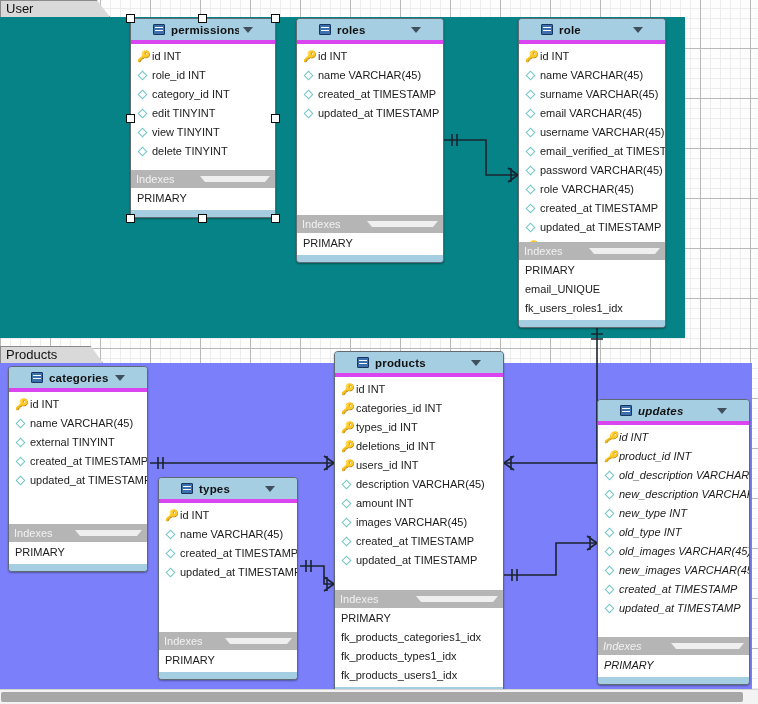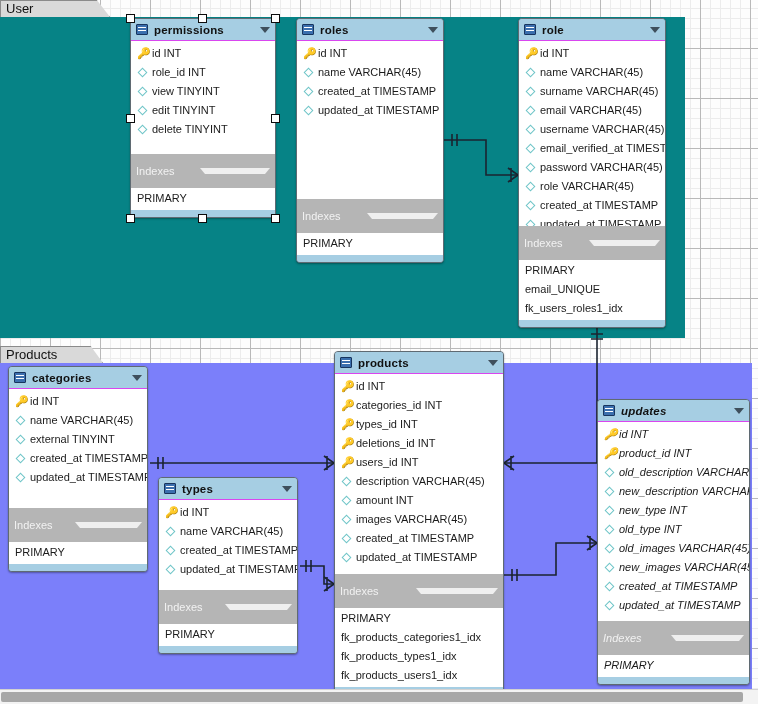--- a/index.html
+++ b/index.html
@@ -36,22 +36,22 @@
   .tbl{position:absolute;box-sizing:border-box;}
   .tbl-inner{
     position:absolute;left:0;top:0;right:0;bottom:0;
     border:1px solid #5f6a72;border-radius:4px;overflow:hidden;
     background:#a6cee3;
     box-shadow:0 1px 2px rgba(0,0,0,.35);
     display:flex;flex-direction:column;
   }
   .tbl-head{
     height:21px;flex:0 0 21px;background:#a6cee3;
-    display:flex;align-items:center;padding:0 5px;
-    border-bottom:1px solid #d946ef;
+    display:flex;align-items:center;padding:0 22px;
+    border-bottom:4px solid #d946ef;
   }
   .tbl-ico{
     width:12px;height:11px;flex:0 0 12px;margin-right:6px;
     background:#3b6fae;border:1px solid #18355e;
     box-sizing:border-box;position:relative;border-radius:1px;
   }
   .tbl-ico:before,.tbl-ico:after{
     content:"";position:absolute;left:1px;right:1px;height:1px;background:#fff;
   }
   .tbl-ico:before{top:2px;} .tbl-ico:after{top:5px;}
@@ -76,21 +76,21 @@
          font-size:11px;line-height:11px;}
   .pk{color:#e8c21b;}
   .fk{color:#e24a3b;}
   .diamond{
     width:7px;height:7px;flex:0 0 7px;margin:0 6px 0 2px;
     border:1.4px solid #6fc5c8;transform:rotate(45deg);box-sizing:border-box;
     background:#ffffff;
   }
   .idx-head{
     height:18px;flex:0 0 18px;background:#b5b5b5;color:#f2f2f2;
-    display:flex;align-items:center;padding:8px 5px;font-size:11px;
+    display:flex;align-items:center;padding:0 5px;font-size:11px;
   }
   .idx-head .caret{border-top-color:#efefef;}
   .idx-head span{flex:1;}
   .idx-list{background:#ffffff;flex:0 0 auto;padding:1px 0 2px 0;}
   .idx{height:19px;line-height:19px;padding-left:6px;font-size:11px;color:#1b1b1b;white-space:nowrap;}
   .tbl-foot{flex:0 0 7px;background:#a6cee3;}
 
   
   .h{position:absolute;width:9px;height:9px;background:#fff;border:1.5px solid #0c0c0c;box-sizing:border-box;z-index:40;}
 
@@ -157,25 +157,29 @@
         <div class="col">
             <span class="kicon pk">🔑</span>
             <span>id INT</span>
           </div>
         <div class="col">
             <span class="diamond"></span>
             <span>role_id INT</span>
           </div>
         <div class="col">
             <span class="diamond"></span>
+            <span>category_id INT</span>
+          </div>
+        <div class="col">
+            <span class="diamond"></span>
+            <span>edit TINYINT</span>
+          </div>
+        <div class="col">
+            <span class="diamond"></span>
             <span>view TINYINT</span>
-          </div>
-        <div class="col">
-            <span class="diamond"></span>
-            <span>edit TINYINT</span>
           </div>
         <div class="col">
             <span class="diamond"></span>
             <span>delete TINYINT</span>
           </div>
       </div>
       <div class="idx-head">
         <span>Indexes</span>
         <span class="caret"></span>
       </div>
@@ -330,21 +334,21 @@
         <span>Indexes</span>
         <span class="caret"></span>
       </div>
       <div class="idx-list">
         <div class="idx">PRIMARY</div>
       </div>
       <div class="tbl-foot"></div>
     </div>
   </div>
 
-  <div class="tbl" style="left:158px;top:477px;width:140px;height:177px;z-index:30;">
+  <div class="tbl" style="left:158px;top:477px;width:140px;height:203px;z-index:30;">
     <div class="tbl-inner">
       <div class="tbl-head">
         <span class="tbl-ico"></span>
         <span class="tbl-name">types</span>
         <span class="caret"></span>
       </div>
       <div class="cols">
         <div class="col">
             <span class="kicon pk">🔑</span>
             <span>id INT</span>

